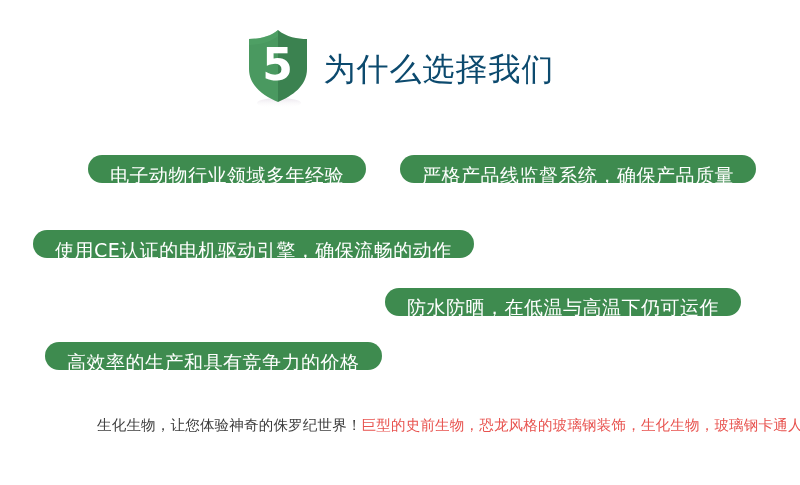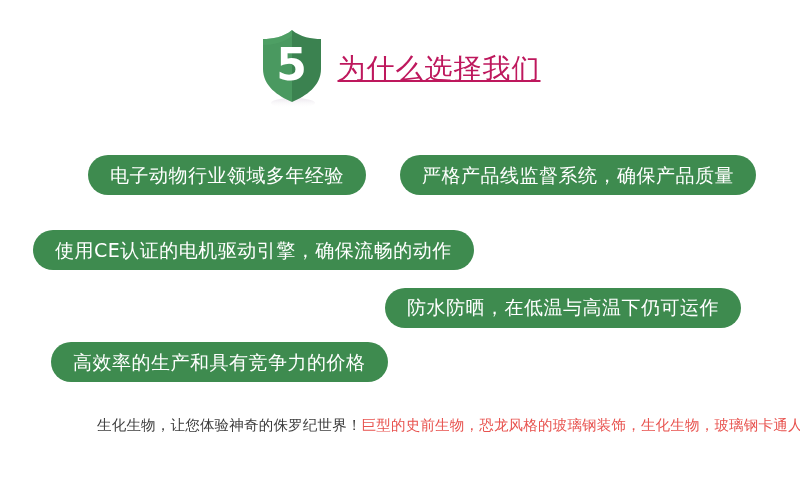--- a/index.html
+++ b/index.html
@@ -57,56 +57,55 @@
     justify-content: center;
     color: #ffffff;
     font-size: 44px;
     font-weight: bold;
     line-height: 1;
     letter-spacing: 0;
     user-select: none;
   }
 
   .header-title {
-    color: #be185d;
-    font-size: 28px;
+    color: #0c4a6e;
+    font-size: 32px;
     font-weight: normal;
     line-height: 1;
     white-space: nowrap;
     letter-spacing: 1px;
-    text-decoration: underline;
   }
 
   
   .pills {
     position: absolute;
     left: 0;
     top: 150px;
     width: 800px;
     height: 245px;
   }
   .pill {
     position: absolute;
     background: #3e8b4f;
     color: #ffffff;
     border-radius: 999px;
-    height: 40px;
+    height: 28px;
     line-height: 40px;
     padding: 0 22px;
     font-size: 19px;
     white-space: nowrap;
     box-sizing: border-box;
     letter-spacing: 0.5px;
   }
 
   .pill-1 { left: 88px;  top: 5px;   }
   .pill-2 { left: 400px; top: 5px;   }
   .pill-3 { left: 33px;  top: 80px;  }
   .pill-4 { left: 385px; top: 138px; font-family: Liberation Serif, serif; }
-  .pill-5 { left: 51px;  top: 192px; }
+  .pill-5 { left: 45px;  top: 192px; }
 
   
   .footer {
     position: absolute;
     left: 97px;
     top: 414px;
     width: 660px;
     font-size: 14.5px;
     line-height: 23px;
     color: #3c3c3c;

